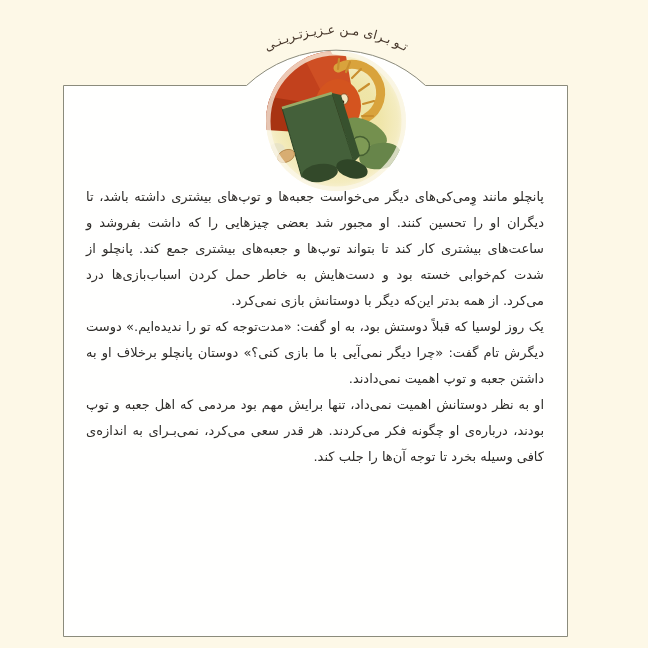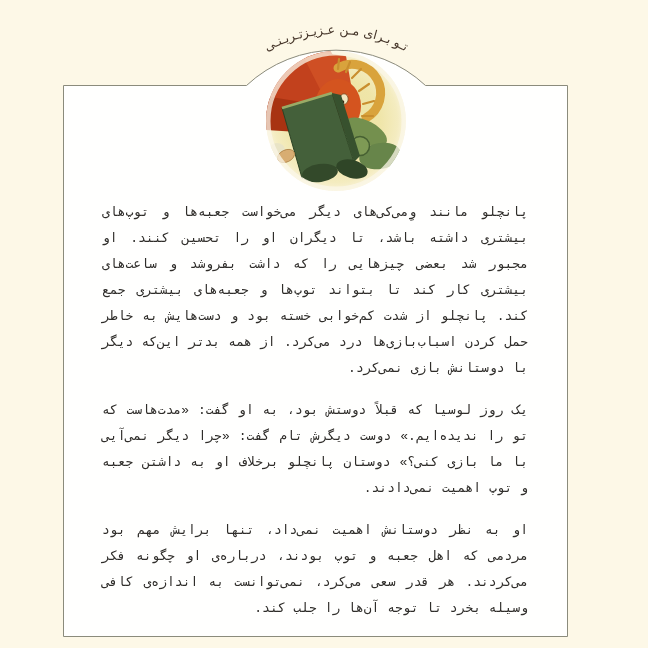--- a/index.html
+++ b/index.html
@@ -12,21 +12,21 @@
   .card-layer{position:absolute;left:0;top:0;width:648px;height:648px;}
   .story-text{
     position:absolute;
     left:86px;top:184px;width:458px;
     direction:rtl;
     text-align:justify;
     font-size:13px;
     line-height:26px;
     color:#2f2d2a;
   }
-  .story-text p{margin:16px;padding:0;font-family:Liberation Mono, monospace;}
+  .story-text p{margin:0;padding:0;}
 </style>
 </head>
 <body>
 
 <div class="stage">
 
   <svg class="card-layer" viewBox="0 0 648 648" xmlns="http://www.w3.org/2000/svg">
 
     <defs>
       <radialGradient id="circBg" cx="0.5" cy="0.5" r="0.5">
@@ -94,17 +94,17 @@
       <circle cx="336" cy="121" r="68" fill="none" stroke="#fbf7e8" stroke-width="5" opacity="0.75"></circle>
     </g>
 
     <text font-family="DejaVu Sans, sans-serif" font-size="12.5" fill="#46362a">
       <textPath href="#titleArc" startOffset="50%" text-anchor="middle">تـو بـرای مـن عـزیـزتـریـنـی</textPath>
     </text>
   </svg>
 
   <div class="story-text">
     <p>پانچلو مانند وِمی‌کی‌های دیگر می‌خواست جعبه‌ها و توپ‌های بیشتری داشته باشد، تا دیگران او را تحسین کنند. او مجبور شد بعضی چیزهایی را که داشت بفروشد و ساعت‌های بیشتری کار کند تا بتواند توپ‌ها و جعبه‌های بیشتری جمع کند. پانچلو از شدت کم‌خوابی خسته بود و دست‌هایش به خاطر حمل کردن اسباب‌بازی‌ها درد می‌کرد. از همه بدتر این‌که دیگر با دوستانش بازی نمی‌کرد.</p>
-    <p>یک روز لوسیا که قبلاً دوستش بود، به او گفت: «مدت‌هاست که تو را ندیده‌ایم.» دوست دیگرش تام گفت: «چرا دیگر نمی‌آیی با ما بازی کنی؟» دوستان پانچلو برخلاف او به داشتن جعبه و توپ اهمیت نمی‌دادند.</p>
-    <p>او به نظر دوستانش اهمیت نمی‌داد، تنها برایش مهم بود مردمی که اهل جعبه و توپ بودند، درباره‌ی او چگونه فکر می‌کردند. هر قدر سعی می‌کرد، نمی‌توانست به اندازه‌ی کافی وسیله بخرد تا توجه آن‌ها را جلب کند.</p>
+    <p>یک روز لوسیا که قبلاً دوستش بود، به او گفت: «مدت‌توجه که تو را ندیده‌ایم.» دوست دیگرش تام گفت: «چرا دیگر نمی‌آیی با ما بازی کنی؟» دوستان پانچلو برخلاف او به داشتن جعبه و توپ اهمیت نمی‌دادند.</p>
+    <p>او به نظر دوستانش اهمیت نمی‌داد، تنها برایش مهم بود مردمی که اهل جعبه و توپ بودند، درباره‌ی او چگونه فکر می‌کردند. هر قدر سعی می‌کرد، نمی‌بـرای به اندازه‌ی کافی وسیله بخرد تا توجه آن‌ها را جلب کند.</p>
   </div>
 
 </div>
 
 </body></html>

